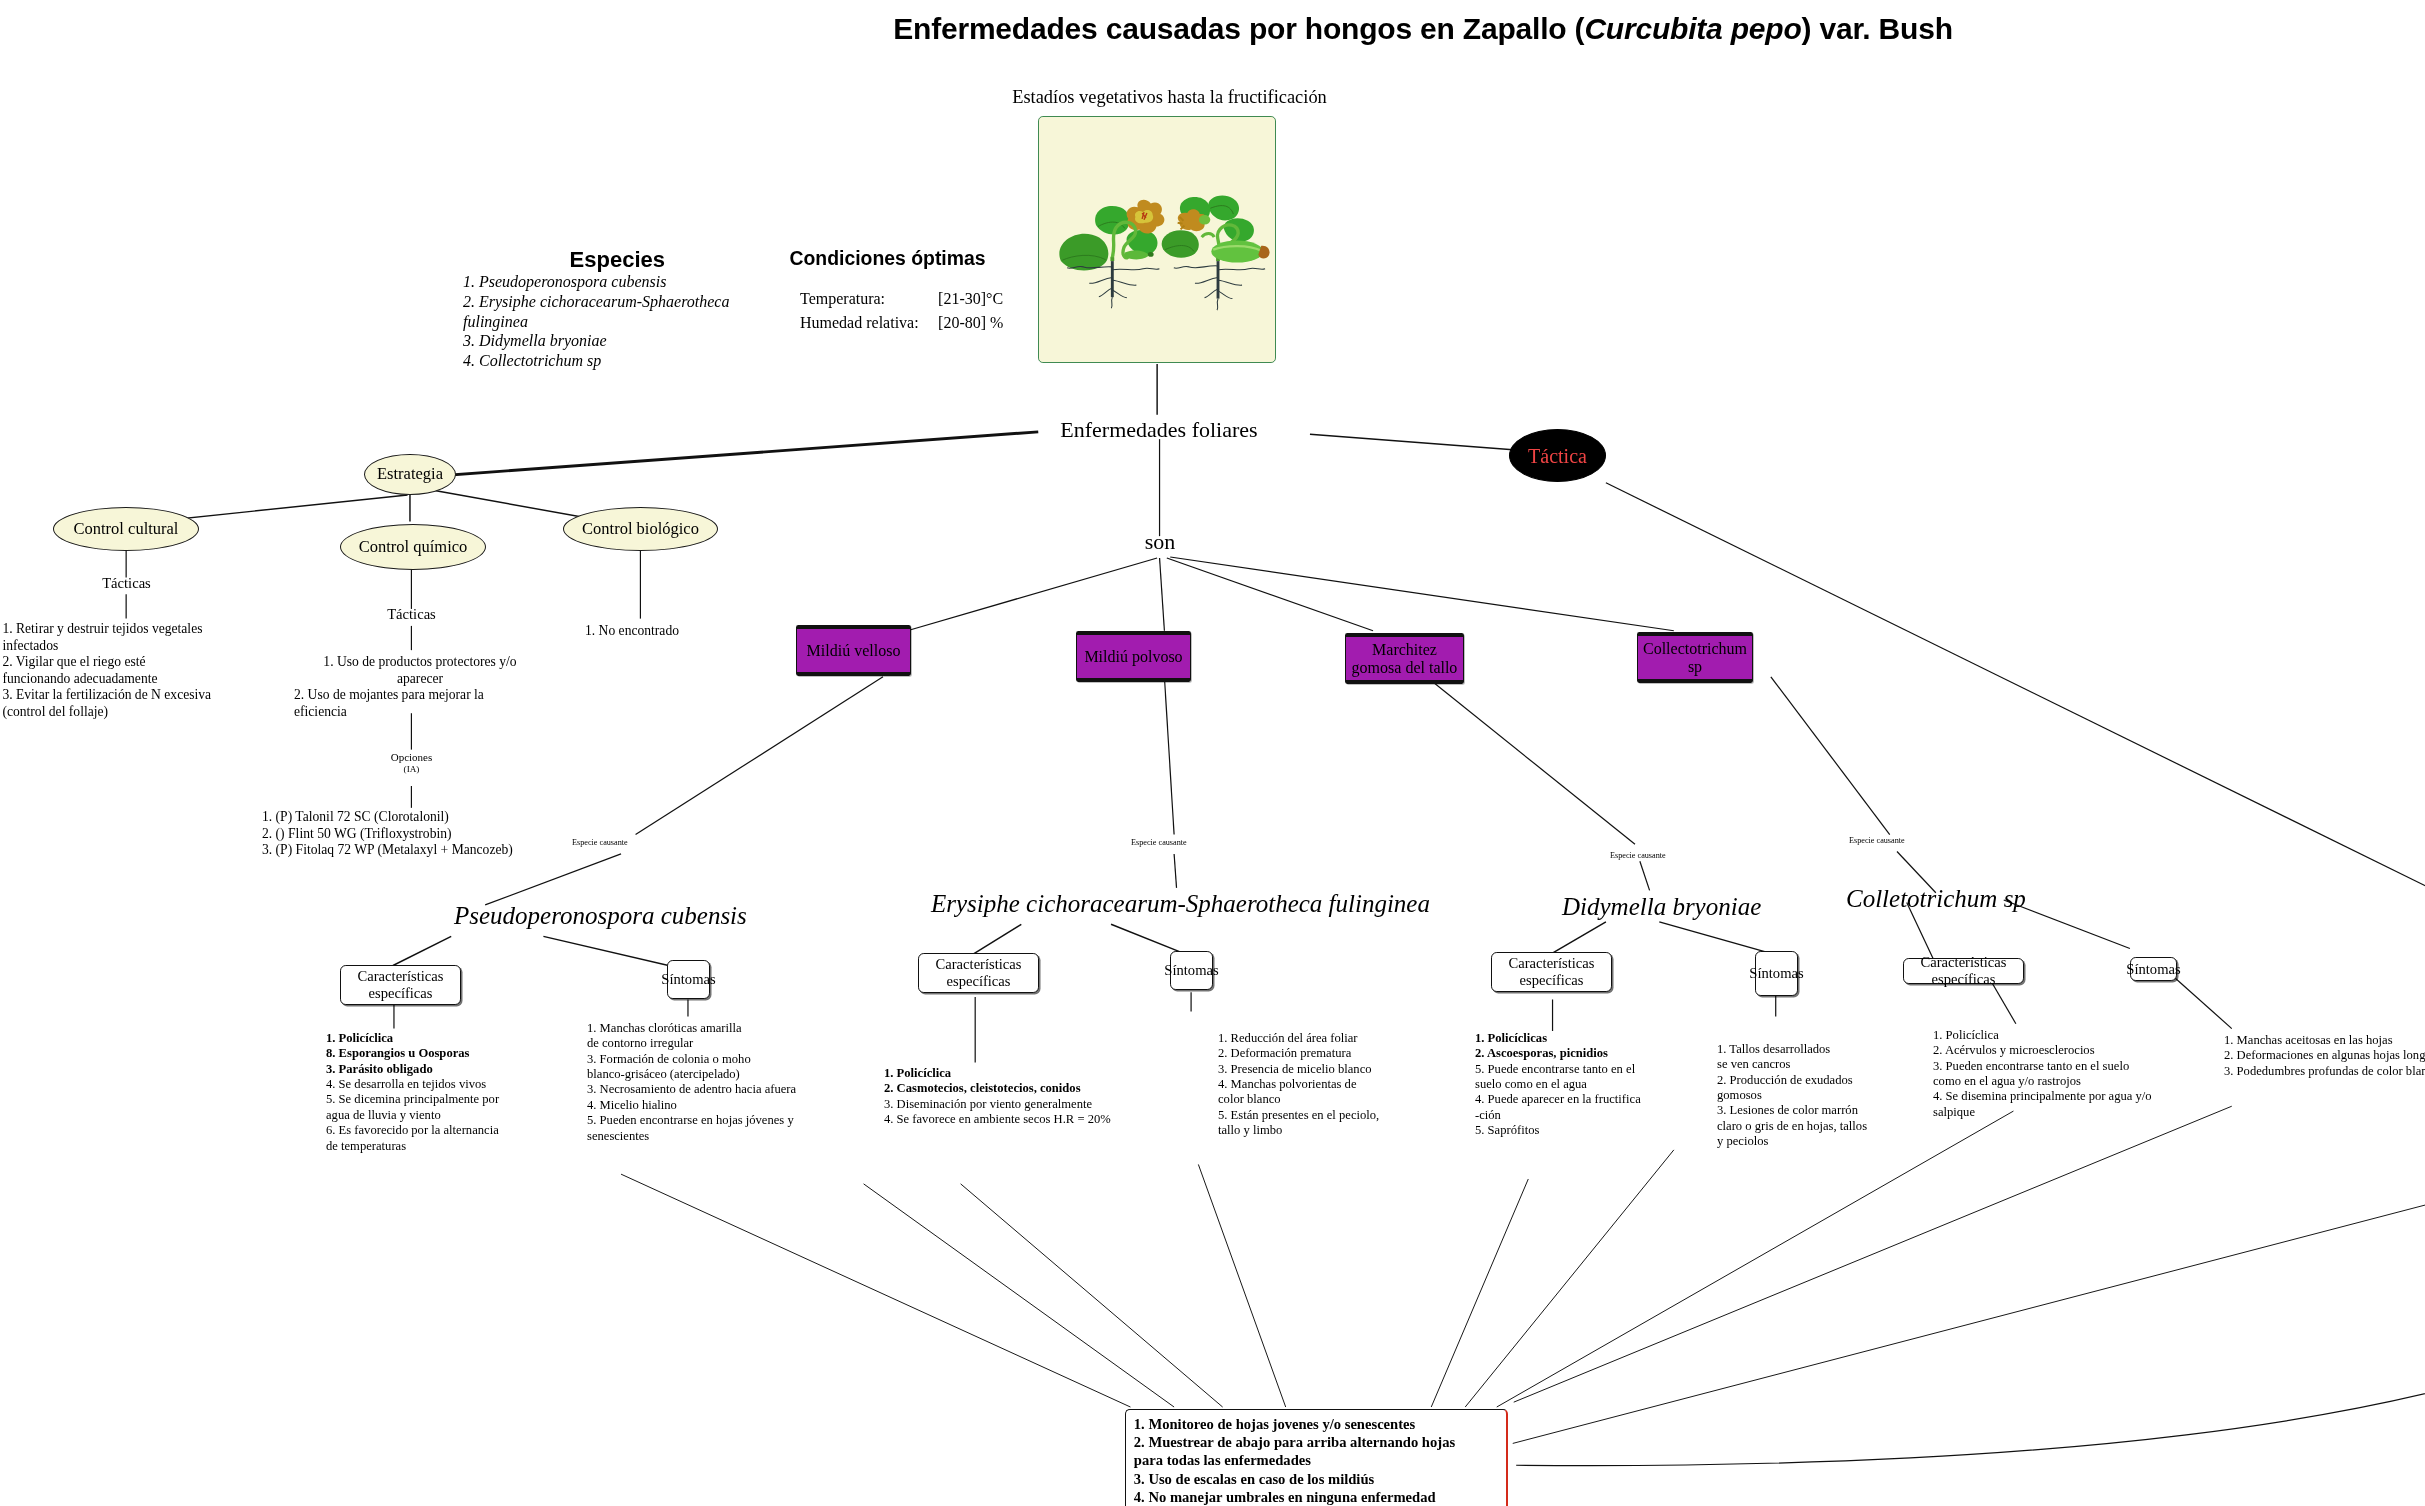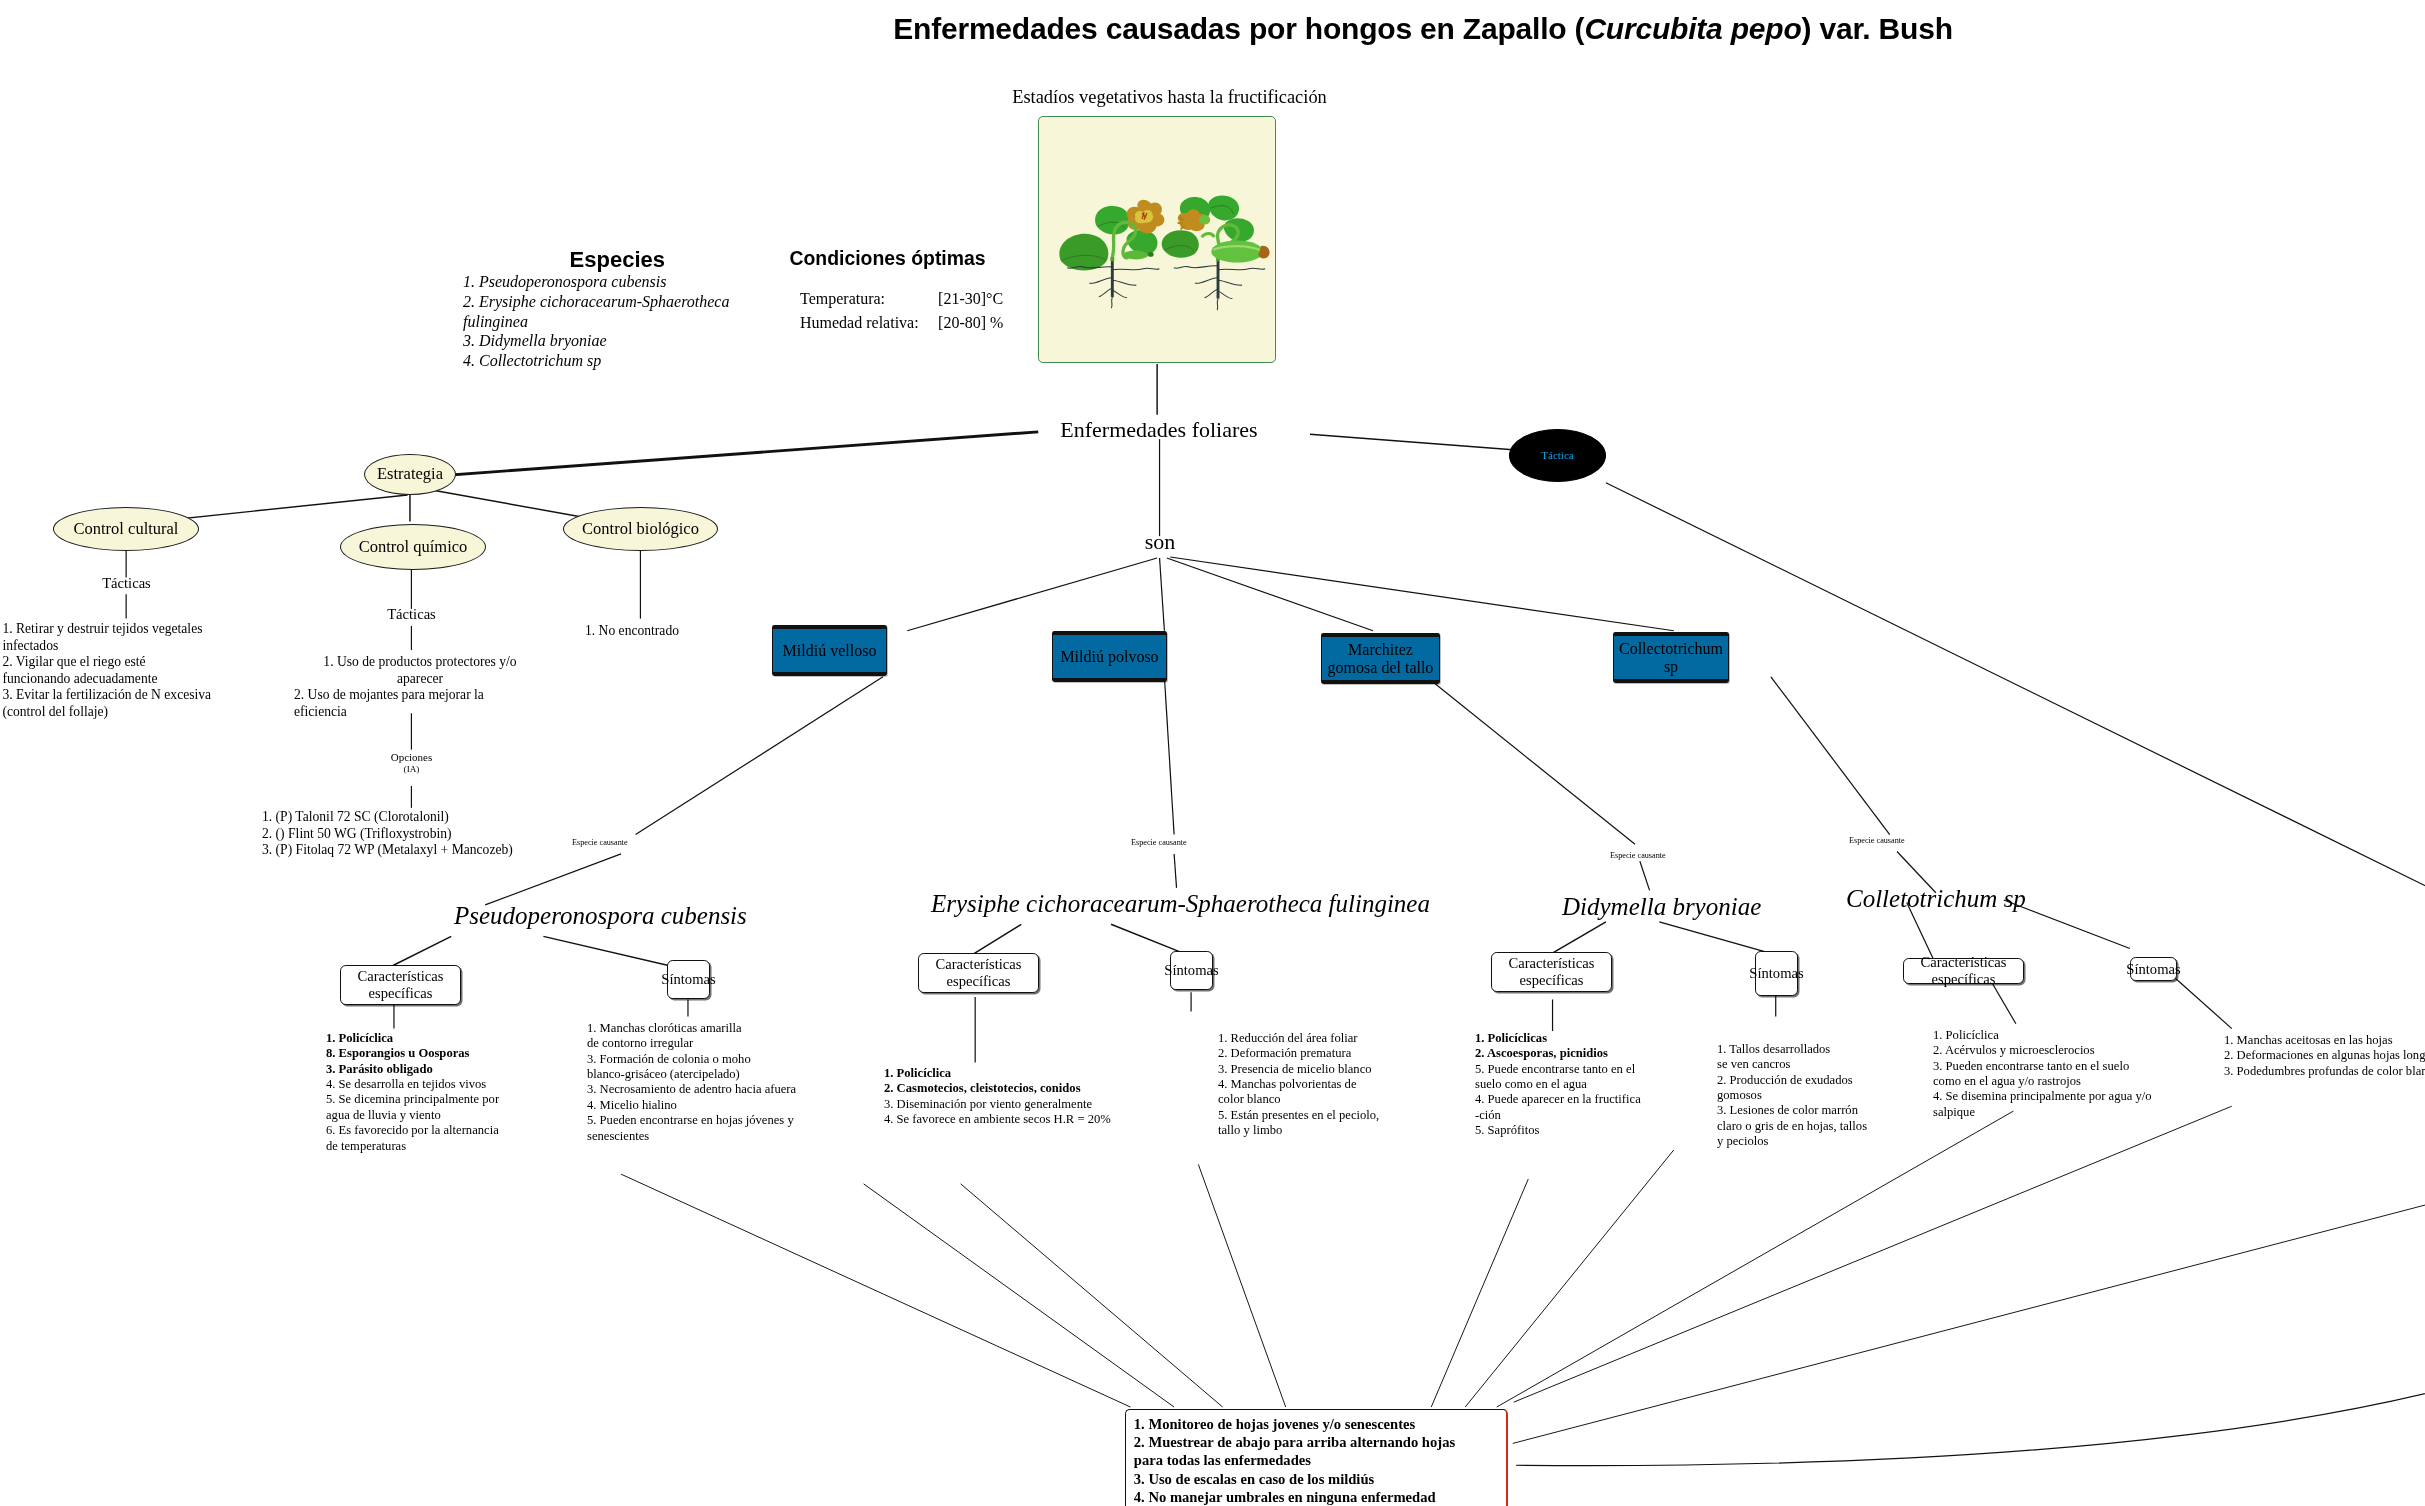--- a/index.html
+++ b/index.html
@@ -63,41 +63,42 @@
   
   .ellipse {
     background:#f7f6d8;
     border:1.2px solid #1a1a1a;
     border-radius:50%;
     display:flex; align-items:center; justify-content:center;
     text-align:center;
     font-size:16.5px;
     line-height:1.1;
   }
-  .ellipse.black { background:#000; border-color:#000; color:#0ea5e9; font-size:11px; }
+  .ellipse.black { background:#000; border-color:#000; color:#ef4444; font-size:20px; }
 
   
   .plain-node { text-align:center; font-size:22px; }
   .tacticas-lbl { text-align:center; font-size:14.6px; }
   .small-lbl { text-align:center; font-size:11px; line-height:1.15; }
   .tiny-lbl { font-size:8.2px; white-space:nowrap; }
 
   .list-block { font-size:13.6px; line-height:1.22; }
   .list-block.small { font-size:12.6px; }
 
   
   .dbox {
-    background:#0369a1;
+    background:#a21caf;
     border:1px solid #111;
     border-top:4.4px solid #111;
     border-bottom:4.4px solid #111;
     border-radius:2.4px;
     display:flex; align-items:center; justify-content:center;
     text-align:center; font-size:16px;
     box-shadow: 1px 1px 0 rgba(0,0,0,0.25);
+    margin-left: 24px;
   }
 
   
   .species-name {
     font-style:italic; font-size:25px; white-space:nowrap;
   }
 
   
   .rbox {
     background:#fff;

